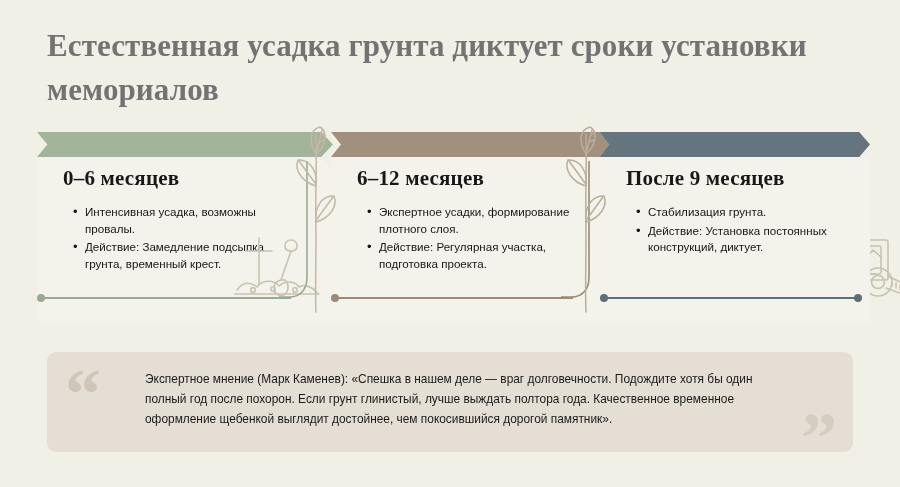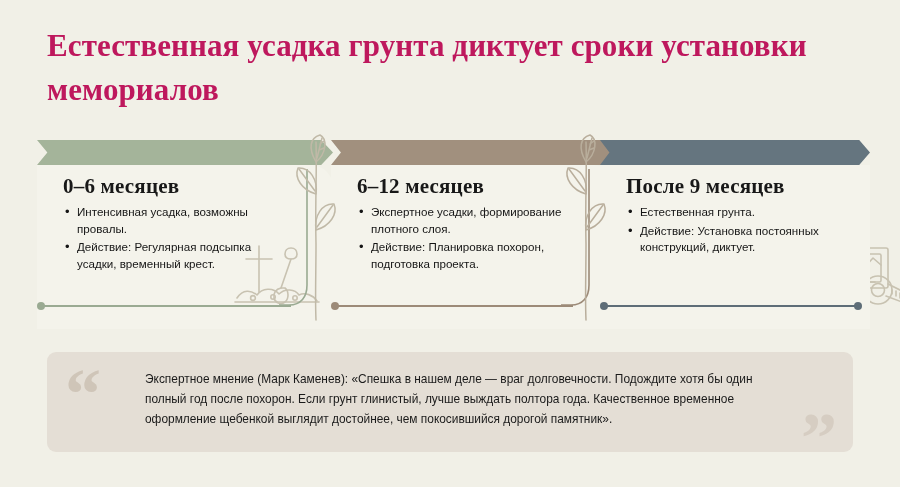--- a/index.html
+++ b/index.html
@@ -18,29 +18,29 @@
   
   #page-title {
     position: absolute;
     left: 47px;
     top: 24px;
     width: 790px;
     font-family: "Liberation Serif", serif;
     font-size: 31px;
     font-weight: 700;
     line-height: 1.42;
-    color: #be185d;
+    color: #737373;
     letter-spacing: 0.1px;
   }
 
   
   #timeline {
     position: absolute;
     left: 0;
-    top: 134px;
+    top: 126px;
     width: 796px;
     height: 195px;
   }
 
   .card {
     position: absolute;
     top: 0;
     height: 195px;
   }
   .card-1 { left: 37px;  width: 296px; }
@@ -82,21 +82,21 @@
     font-weight: 700;
     color: #181818;
     letter-spacing: 0.2px;
     white-space: nowrap;
   }
 
   .bullets {
     position: absolute;
     left: 20px;
     top: 70px;
-    margin: 0;
+    margin: 8px;
     padding: 0 0 0 20px;
     list-style: none;
     width: 200px;
   }
   .card-3 .bullets { width: 205px; }
   .bullets li {
     position: relative;
     font-size: 11.6px;
     line-height: 1.44;
     color: #151515;
@@ -222,21 +222,21 @@
 <div id="page-title">Естественная усадка грунта диктует сроки установки мемориалов</div>
 
 <div id="timeline">
 
   <div class="card card-1">
     <div class="banner"></div>
     <div class="card-body"></div>
     <div class="card-heading">0–6 месяцев</div>
     <ul class="bullets">
       <li>Интенсивная усадка, возможны провалы.</li>
-      <li>Действие: Регулярная подсыпка усадки, временный крест.</li>
+      <li>Действие: Замедление подсыпка грунта, временный крест.</li>
     </ul>
 
     <svg class="figure fig-1" width="96" height="80" viewBox="0 0 96 80">
       <g fill="none" stroke="#c8c2b1" stroke-width="1.6" stroke-linecap="round" stroke-linejoin="round">
         <path d="M30 14 L30 60"></path>
         <path d="M17 27 L43 27"></path>
         <path d="M62 16 C58 16 56 19 56 22 C56 25 58 27 62 27 C66 27 68 25 68 22 C68 19 66 16 62 16 Z"></path>
         <path d="M62 27 L52 56"></path>
         <path d="M52 56 C47 57 44 61 45 66 C46 71 52 73 56 70 C60 67 60 59 56 56 Z"></path>
         <path d="M8 66 C14 57 22 58 28 63 C33 56 44 55 50 62 C56 56 66 57 70 63 C76 60 84 63 88 69"></path>
@@ -256,21 +256,21 @@
       <path d="M0 158 L10 158 C22 158 28 150 28 138 L28 22" fill="none" stroke="#9aaa92" stroke-width="1.6"></path>
     </svg>
   </div>
 
   <div class="card card-2">
     <div class="banner"></div>
     <div class="card-body"></div>
     <div class="card-heading">6–12 месяцев</div>
     <ul class="bullets">
       <li>Экспертное усадки, формирование плотного слоя.</li>
-      <li>Действие: Планировка похорон, подготовка проекта.</li>
+      <li>Действие: Регулярная участка, подготовка проекта.</li>
     </ul>
 
     <svg class="figure fig-2" width="92" height="78" viewBox="0 0 92 78">
       <g fill="none" stroke="#c8c2b1" stroke-width="1.6" stroke-linecap="round" stroke-linejoin="round">
         <path d="M10 10 C5 10 3 14 3 22 L3 52 C3 58 6 61 10 61"></path>
         <path d="M10 10 C14 10 16 14 16 22 L16 52 C16 58 13 61 10 61"></path>
         <rect x="18" y="14" width="52" height="40" rx="2"></rect>
         <rect x="25" y="20" width="38" height="28" rx="1.5"></rect>
         <path d="M25 40 L36 30 L44 36 L55 24 L63 31"></path>
         <path d="M46 48 L57 48"></path>
@@ -289,21 +289,21 @@
     <svg class="tail" viewBox="0 0 34 160">
       <path d="M0 158 L10 158 C22 158 28 150 28 138 L28 22" fill="none" stroke="#9c8a78" stroke-width="1.6"></path>
     </svg>
   </div>
 
   <div class="card card-3">
     <div class="banner"></div>
     <div class="card-body"></div>
     <div class="card-heading">После 9 месяцев</div>
     <ul class="bullets">
-      <li>Естественная грунта.</li>
+      <li>Стабилизация грунта.</li>
       <li>Действие: Установка постоянных конструкций, диктует.</li>
     </ul>
 
     <div class="rail">
       <span class="dot dot-left"></span>
       <span class="line"></span>
       <span class="dot dot-right"></span>
     </div>
 
   </div>

